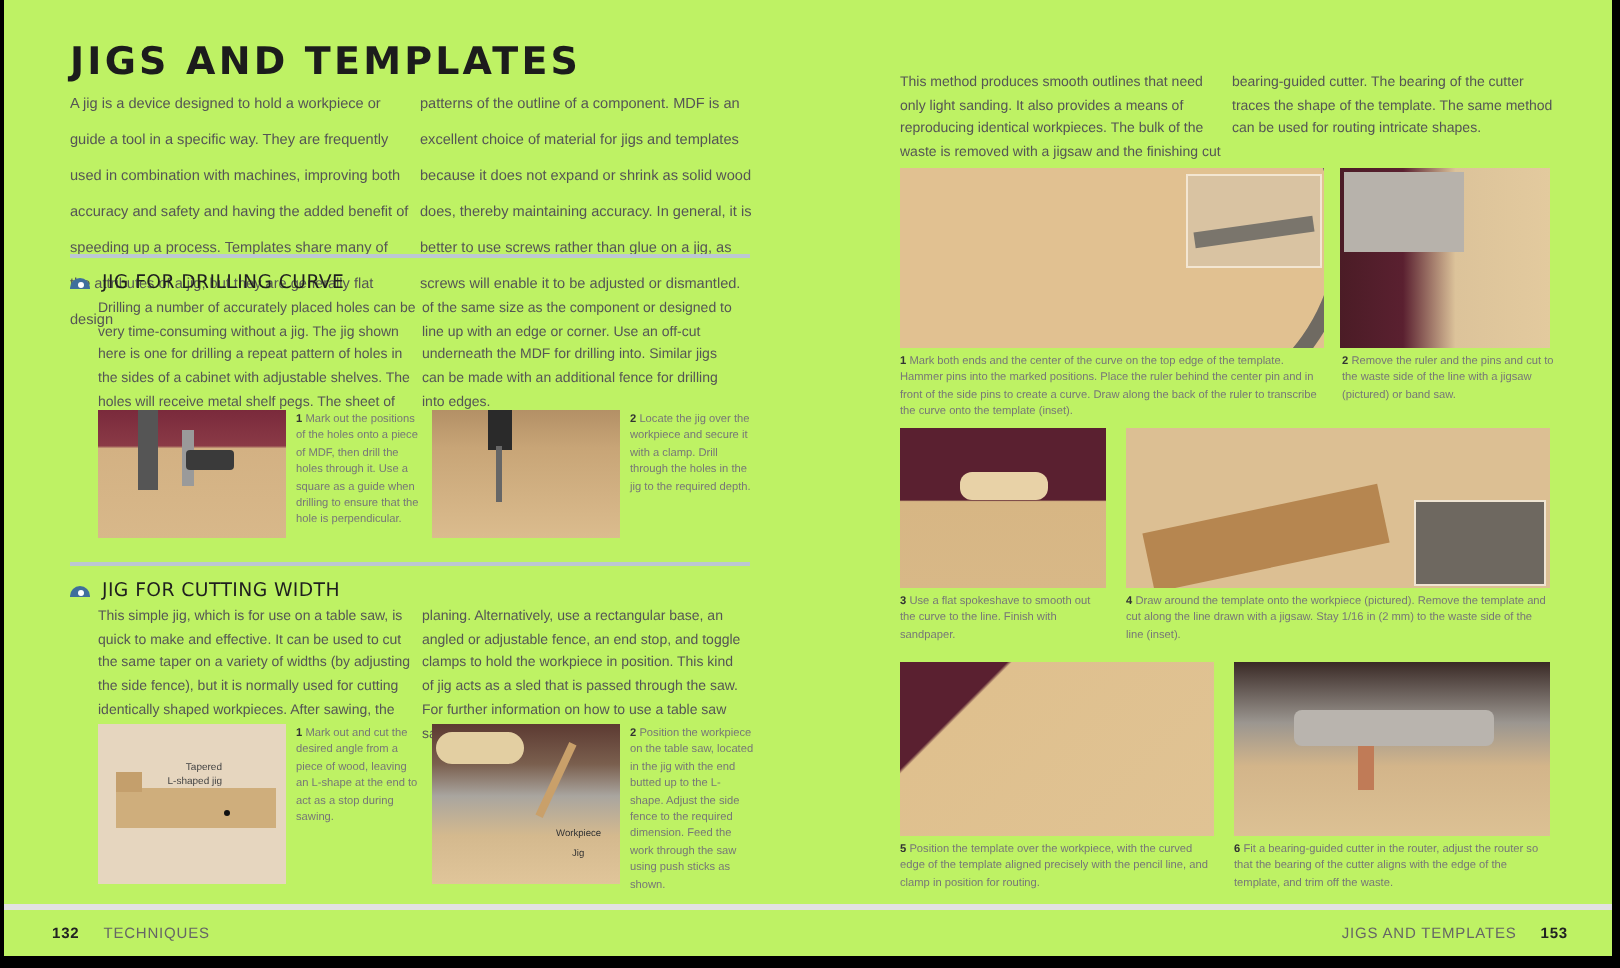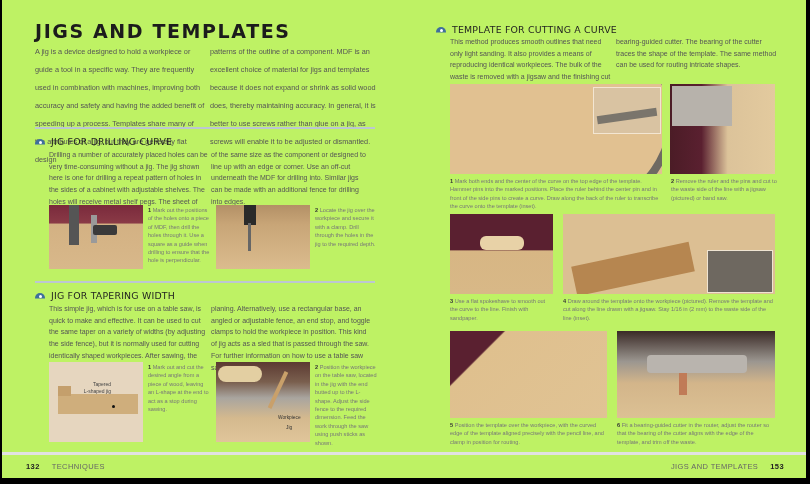--- a/index.html
+++ b/index.html
@@ -50,45 +50,41 @@
   <div class="img" style="left:214px;top:205px;width:94px;height:64px;background:linear-gradient(180deg,#b39066 0%,#c8a577 30%,#dbbc8e 100%);">
     <div class="abs" style="left:28px;top:0;width:12px;height:20px;background:#2a2a2a;"></div>
     <div class="abs" style="left:32px;top:18px;width:3px;height:28px;background:#666;"></div>
   </div>
   <div class="abs cap" style="left:313px;top:206px;width:62px;"><b>2</b> <span>Locate the jig over the workpiece and secure it with a clamp. Drill through the holes in the jig to the required depth.</span></div>
 
   <div class="abs divider" style="left:33px;top:281px;width:340px;"></div>
 
   <div class="abs h2" style="left:33px;top:290px;">
     <span class="icon-dome"></span>
-    <span>JIG FOR TAPERING WIDTH</span>
+    <span>JIG FOR CUTTING WIDTH</span>
   </div>
   <div class="abs body2" style="left:47px;top:303px;width:160px;">This simple jig, which is for use on a table saw, is quick to make and effective. It can be used to cut the same taper on a variety of widths (by adjusting the side fence), but it is normally used for cutting identically shaped workpieces. After sawing, the edge will need</div>
   <div class="abs body2" style="left:209px;top:303px;width:160px;">planing. Alternatively, use a rectangular base, an angled or adjustable fence, an end stop, and toggle clamps to hold the workpiece in position. This kind of jig acts as a sled that is passed through the saw. For further information on how to use a table saw safely, see p.15.</div>
 
   <div class="img" style="left:47px;top:362px;width:94px;height:80px;background:#e6d6bf;">
     <div class="abs" style="left:9px;top:32px;width:80px;height:20px;background:#cfae7c;"></div>
     <div class="abs" style="left:9px;top:24px;width:13px;height:10px;background:#c49f6c;"></div>
     <div class="abs cap" style="left:28px;top:19px;font-size:5px;line-height:7px;color:#444;text-align:right;width:34px;"><span>Tapered</span><br><span>L-shaped jig</span></div>
     <div class="abs" style="left:63px;top:43px;width:3px;height:3px;border-radius:50%;background:#111;"></div>
   </div>
   <div class="abs cap" style="left:146px;top:363px;width:62px;"><b>1</b> <span>Mark out and cut the desired angle from a piece of wood, leaving an L-shape at the end to act as a stop during sawing.</span></div>
 
   <div class="img" style="left:214px;top:362px;width:94px;height:80px;background:linear-gradient(180deg,#5c3a32 0%,#7a5f4e 25%,#a9a59f 45%,#d4b98e 70%,#e0c59a 100%);">
     <div class="abs" style="left:2px;top:4px;width:44px;height:16px;border-radius:10px;background:#e3cfa2;"></div>
     <div class="abs" style="left:60px;top:8px;width:4px;height:40px;background:#c9a06a;transform:rotate(25deg);"></div>
     <div class="abs cap" style="left:62px;top:52px;font-size:4.8px;line-height:7px;color:#333;">Workpiece</div>
     <div class="abs cap" style="left:70px;top:62px;font-size:4.8px;line-height:7px;color:#333;">Jig</div>
   </div>
   <div class="abs cap" style="left:313px;top:363px;width:62px;"><b>2</b> <span>Position the workpiece on the table saw, located in the jig with the end butted up to the L-shape. Adjust the side fence to the required dimension. Feed the work through the saw using push sticks as shown.</span></div>
 
-  <div class="abs h2" style="left:434px;top:24px;">
-    <span class="icon-dome"></span>
-    <span>TEMPLATE FOR CUTTING A CURVE</span>
-  </div>
   <div class="abs body2" style="left:448px;top:36px;width:164px;">This method produces smooth outlines that need only light sanding. It also provides a means of reproducing identical workpieces. The bulk of the waste is removed with a jigsaw and the finishing cut is made with a</div>
   <div class="abs body2" style="left:614px;top:36px;width:164px;">bearing-guided cutter. The bearing of the cutter traces the shape of the template. The same method can be used for routing intricate shapes.</div>
 
   <div class="img" style="left:448px;top:84px;width:212px;height:90px;background:#e1c191;">
     <div class="abs" style="left:-20px;top:-80px;width:230px;height:200px;border-radius:50%;border:8px solid #6f6a62;border-left-color:transparent;border-bottom-color:transparent;transform:rotate(10deg);"></div>
     <div class="abs" style="left:143px;top:3px;width:66px;height:45px;background:#d9c3a2;border:1px solid #f3e6d2;">
       <div class="abs" style="left:3px;top:24px;width:60px;height:8px;background:#7a756c;transform:rotate(-8deg);"></div>
     </div>
   </div>
   <div class="img" style="left:668px;top:84px;width:105px;height:90px;background:linear-gradient(90deg,#4b1c26 0%,#5a2030 30%,#dcc39a 55%,#e3ca9e 100%);">

